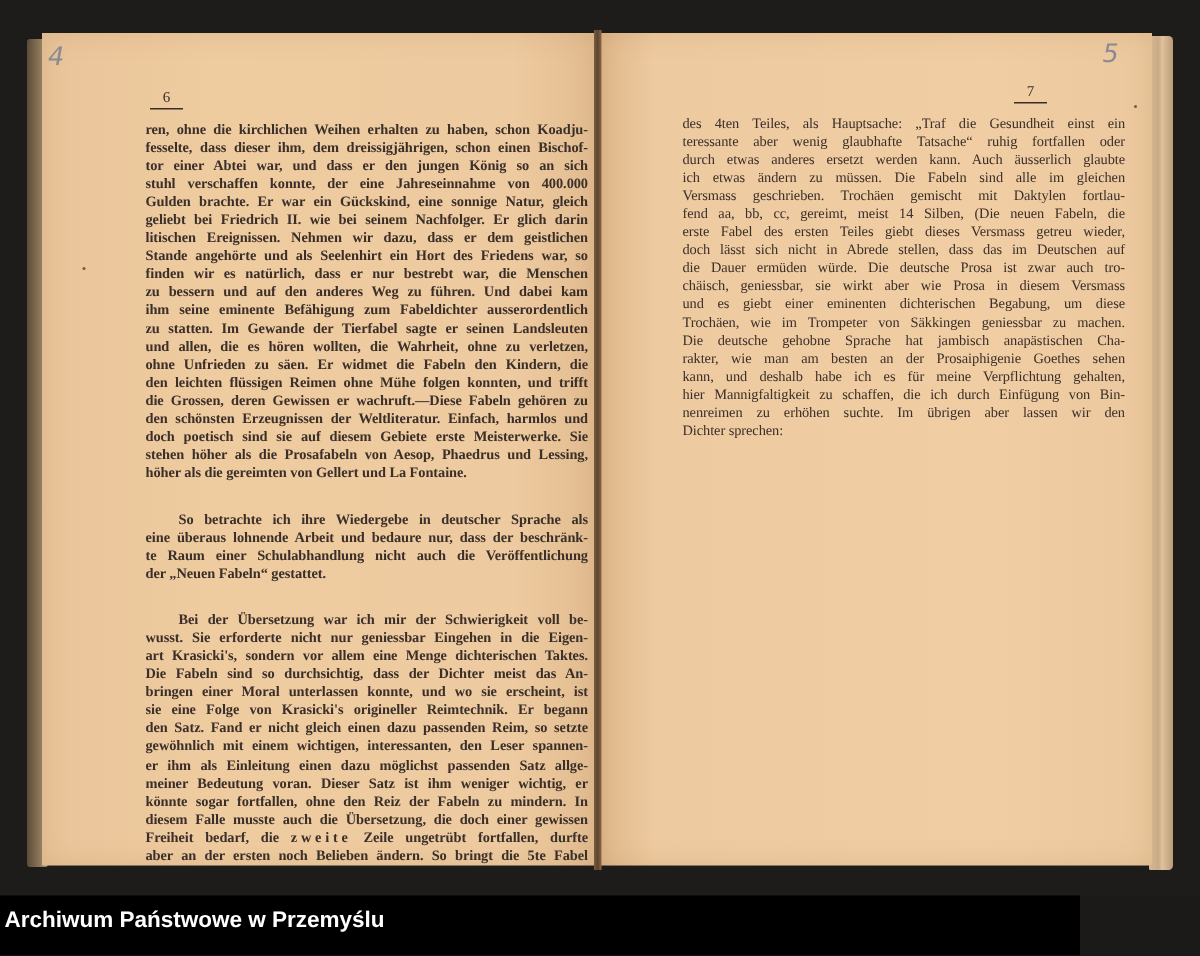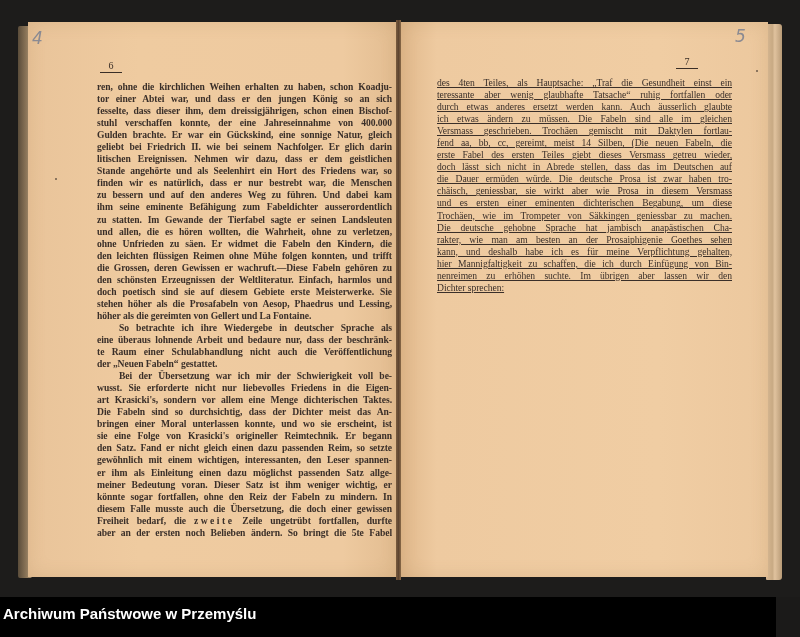--- a/index.html
+++ b/index.html
@@ -43,26 +43,26 @@
     border-bottom:1.5px solid #3a2e26; line-height:10px; padding-bottom:1px;
   }
   .pagenum-left { left:100px; top:61px; }
   .pagenum-right { left:676px; top:57px; }
   .text {
     position:absolute; color:#3a2f29;
     font-size:9.6px; line-height:12.05px; text-align:justify; letter-spacing:-0.05px;
   }
   .text .line { display:block; text-align:justify; text-align-last:justify; white-space:nowrap; overflow:visible; }
   .text .line.last { text-align-last:left; }
-  .text .line.indent { padding-left:22px; }
+  .text .line.indent { padding-left:22px;margin-top:19px; }
   .text-left { left:97px; top:81px; width:295px;font-weight:bold; }
-  .text-right { left:437px; top:77px; width:295px;text-decoration:underline; }
+  .text-right { left:455px; top:77px; width:295px; }
   .spaced { letter-spacing:2.5px; }
   .footer {
-    position:absolute; left:0; top:597px; width:776px; height:40px; background:#000;
+    position:absolute; left:0; top:597px; width:720px; height:40px; background:#000;
   }
   .footer-label {
     position:absolute; left:3px; top:8px; color:#fff;
     font-family:"Liberation Sans", "DejaVu Sans", sans-serif; font-weight:bold; font-size:15px;
   }
   .speck { position:absolute; width:2px; height:2px; background:#6b5a4a; border-radius:1px; }
 </style>
 </head>
 <body>
 
@@ -78,22 +78,22 @@
 <div class="speck" style="left:756px;top:70px;"></div>
 
 <span class="pencil pencil-left">4</span>
 <span class="pencil pencil-right">5</span>
 
 <span class="pagenum pagenum-left">6</span>
 <span class="pagenum pagenum-right">7</span>
 
 <div class="text text-left">
   <span class="line">ren, ohne die kirchlichen Weihen erhalten zu haben, schon Koadju-</span>
+  <span class="line">fesselte, dass dieser ihm, dem dreissigjährigen, schon einen Bischof-</span>
   <span class="line">tor einer Abtei war, und dass er den jungen König so an sich</span>
-  <span class="line">fesselte, dass dieser ihm, dem dreissigjährigen, schon einen Bischof-</span>
   <span class="line">stuhl verschaffen konnte, der eine Jahreseinnahme von 400.000</span>
   <span class="line">Gulden brachte. Er war ein Gückskind, eine sonnige Natur, gleich</span>
   <span class="line">geliebt bei Friedrich II. wie bei seinem Nachfolger. Er glich darin</span>
   <span class="line">litischen Ereignissen. Nehmen wir dazu, dass er dem geistlichen</span>
   <span class="line">Stande angehörte und als Seelenhirt ein Hort des Friedens war, so</span>
   <span class="line">finden wir es natürlich, dass er nur bestrebt war, die Menschen</span>
   <span class="line">zu bessern und auf den anderes Weg zu führen. Und dabei kam</span>
   <span class="line">ihm seine eminente Befähigung zum Fabeldichter ausserordentlich</span>
   <span class="line">zu statten. Im Gewande der Tierfabel sagte er seinen Landsleuten</span>
   <span class="line">und allen, die es hören wollten, die Wahrheit, ohne zu verletzen,</span>
@@ -102,21 +102,21 @@
   <span class="line">die Grossen, deren Gewissen er wachruft.—Diese Fabeln gehören zu</span>
   <span class="line">den schönsten Erzeugnissen der Weltliteratur. Einfach, harmlos und</span>
   <span class="line">doch poetisch sind sie auf diesem Gebiete erste Meisterwerke. Sie</span>
   <span class="line">stehen höher als die Prosafabeln von Aesop, Phaedrus und Lessing,</span>
   <span class="line last">höher als die gereimten von Gellert und La Fontaine.</span>
   <span class="line indent">So betrachte ich ihre Wiedergebe in deutscher Sprache als</span>
   <span class="line">eine überaus lohnende Arbeit und bedaure nur, dass der beschränk-</span>
   <span class="line">te Raum einer Schulabhandlung nicht auch die Veröffentlichung</span>
   <span class="line last">der „Neuen Fabeln“ gestattet.</span>
   <span class="line indent">Bei der Übersetzung war ich mir der Schwierigkeit voll be-</span>
-  <span class="line">wusst. Sie erforderte nicht nur liebevolles Friedens in die Eigen-</span>
+  <span class="line">wusst. Sie erforderte nicht nur geniessbar Eingehen in die Eigen-</span>
   <span class="line">art Krasicki's, sondern vor allem eine Menge dichterischen Taktes.</span>
   <span class="line">Die Fabeln sind so durchsichtig, dass der Dichter meist das An-</span>
   <span class="line">bringen einer Moral unterlassen konnte, und wo sie erscheint, ist</span>
   <span class="line">sie eine Folge von Krasicki's origineller Reimtechnik. Er begann</span>
   <span class="line">den Satz. Fand er nicht gleich einen dazu passenden Reim, so setzte</span>
   <span class="line">gewöhnlich mit einem wichtigen, interessanten, den Leser spannen-</span>
   <span class="line">er ihm als Einleitung einen dazu möglichst passenden Satz allge-</span>
   <span class="line">meiner Bedeutung voran. Dieser Satz ist ihm weniger wichtig, er</span>
   <span class="line">könnte sogar fortfallen, ohne den Reiz der Fabeln zu mindern. In</span>
   <span class="line">diesem Falle musste auch die Übersetzung, die doch einer gewissen</span>
@@ -130,23 +130,23 @@
 
 <div class="text text-right">
   <span class="line">des 4ten Teiles, als Hauptsache: „Traf die Gesundheit einst ein</span>
   <span class="line">teressante aber wenig glaubhafte Tatsache“ ruhig fortfallen oder</span>
   <span class="line">durch etwas anderes ersetzt werden kann. Auch äusserlich glaubte</span>
   <span class="line">ich etwas ändern zu müssen. Die Fabeln sind alle im gleichen</span>
   <span class="line">Versmass geschrieben. Trochäen gemischt mit Daktylen fortlau-</span>
   <span class="line">fend aa, bb, cc, gereimt, meist 14 Silben, (Die neuen Fabeln, die</span>
   <span class="line">erste Fabel des ersten Teiles giebt dieses Versmass getreu wieder,</span>
   <span class="line">doch lässt sich nicht in Abrede stellen, dass das im Deutschen auf</span>
-  <span class="line">die Dauer ermüden würde. Die deutsche Prosa ist zwar haben tro-</span>
+  <span class="line">die Dauer ermüden würde. Die deutsche Prosa ist zwar auch tro-</span>
   <span class="line">chäisch, geniessbar, sie wirkt aber wie Prosa in diesem Versmass</span>
-  <span class="line">und es ersten einer eminenten dichterischen Begabung, um diese</span>
+  <span class="line">und es giebt einer eminenten dichterischen Begabung, um diese</span>
   <span class="line">Trochäen, wie im Trompeter von Säkkingen geniessbar zu machen.</span>
   <span class="line">Die deutsche gehobne Sprache hat jambisch anapästischen Cha-</span>
   <span class="line">rakter, wie man am besten an der Prosaiphigenie Goethes sehen</span>
   <span class="line">kann, und deshalb habe ich es für meine Verpflichtung gehalten,</span>
   <span class="line">hier Mannigfaltigkeit zu schaffen, die ich durch Einfügung von Bin-</span>
   <span class="line">nenreimen zu erhöhen suchte. Im übrigen aber lassen wir den</span>
   <span class="line last">Dichter sprechen:</span>
 </div>
 
 <div class="footer">

